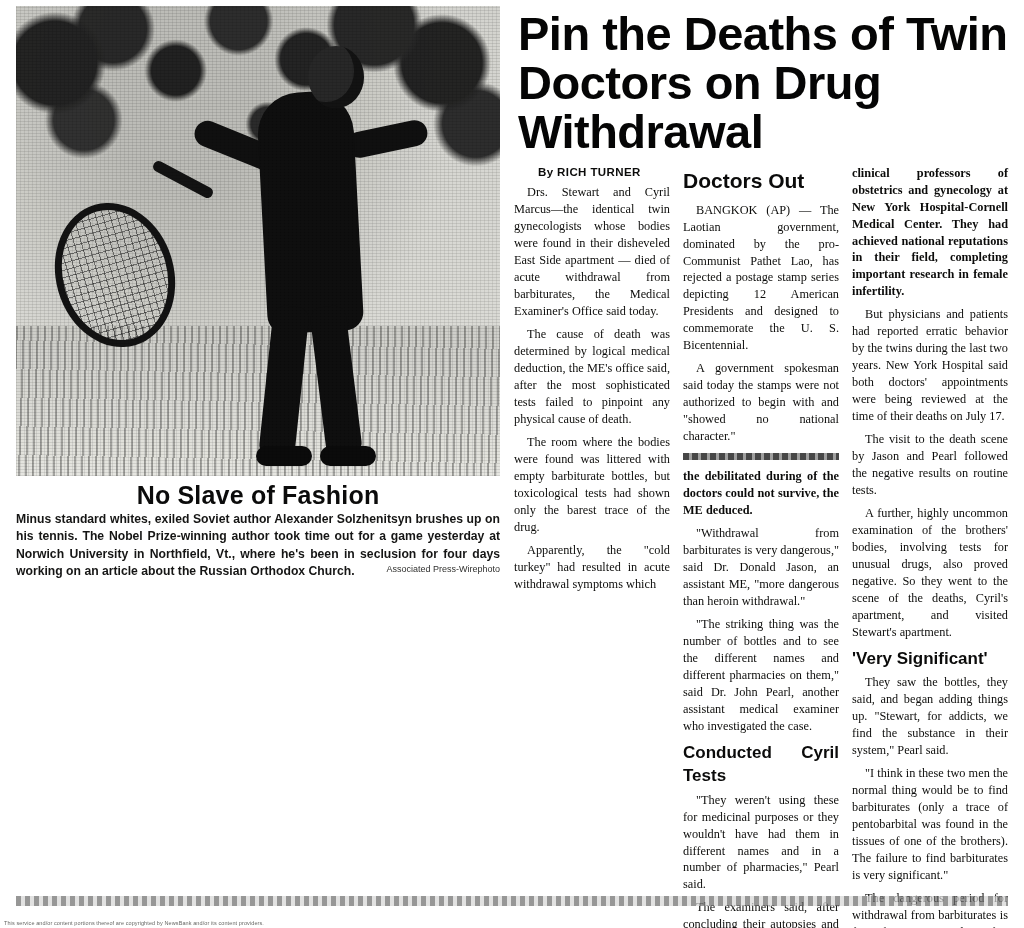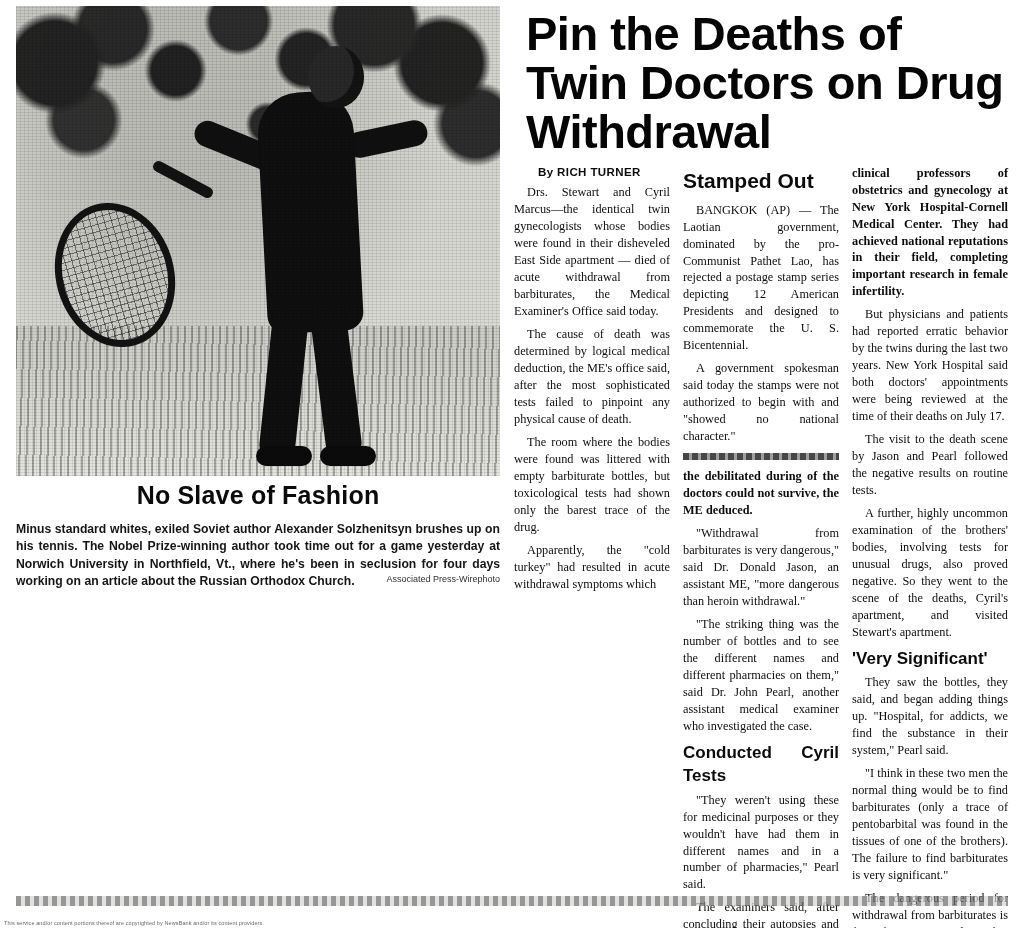--- a/index.html
+++ b/index.html
@@ -158,21 +158,21 @@
     background: #181818;
     border-radius: 5px;
     transform: rotate(28deg);
   }
   .photo-caption-title {
     text-align: center;
     font-family: "Liberation Sans", sans-serif;
     font-weight: bold;
     font-size: 25px;
     letter-spacing: .2px;
-    margin: 5px 0 11px 0;
+    margin: 5px 0 1px 0;
   }
   .photo-caption-body {
     font-family: "Liberation Sans", sans-serif;
     font-size: 12.2px;
     line-height: 1.42;
     text-align: justify;
     font-weight: bold;
     color: #1a1a1a;
   }
   .credit {
@@ -186,21 +186,21 @@
   
   .head-col {
     flex: 1 1 auto;
   }
   .main-headline {
     font-family: "Liberation Sans", sans-serif;
     font-weight: bold;
     font-size: 47px;
     line-height: 1.04;
     letter-spacing: -0.5px;
-    margin: 4px 0 8px 12px;
+    margin: 4px 0 8px 4px;
     color: #0b0b0b;
   }
   .byline {
     font-family: "Liberation Sans", sans-serif;
     font-size: 11.5px;
     font-weight: bold;
     letter-spacing: .4px;
     margin-bottom: 4px;
     padding-left: 24px;
   }
@@ -295,40 +295,40 @@
 
         <div class="col">
           <div class="byline">By RICH TURNER</div>
           <p>Drs. Stewart and Cyril Marcus—the identical twin gynecologists whose bodies were found in their disheveled East Side apartment — died of acute withdrawal from barbiturates, the Medical Examiner's Office said today.</p>
           <p>The cause of death was determined by logical medical deduction, the ME's office said, after the most sophisticated tests failed to pinpoint any physical cause of death.</p>
           <p>The room where the bodies were found was littered with empty barbiturate bottles, but toxicological tests had shown only the barest trace of the drug.</p>
           <p>Apparently, the "cold turkey" had resulted in acute withdrawal symptoms which</p>
         </div>
 
         <div class="col">
-          <div class="subhead">Stamped Out</div>
+          <div class="subhead">Doctors Out</div>
           <p>BANGKOK (AP) — The Laotian government, dominated by the pro-Communist Pathet Lao, has rejected a postage stamp series depicting 12 American Presidents and designed to commemorate the U. S. Bicentennial.</p>
           <p>A government spokesman said today the stamps were not authorized to begin with and "showed no national character."</p>
           <div class="rule-dark"></div>
           <p class="noindent">the debilitated during of the doctors could not survive, the ME deduced.</p>
           <p>"Withdrawal from barbiturates is very dangerous," said Dr. Donald Jason, an assistant ME, "more dangerous than heroin withdrawal."</p>
           <p>"The striking thing was the number of bottles and to see the different names and different pharmacies on them," said Dr. John Pearl, another assistant medical examiner who investigated the case.</p>
           <div class="subhead-sm">Conducted Cyril Tests</div>
           <p>"They weren't using these for medicinal purposes or they wouldn't have had them in different names and in a number of pharmacies," Pearl said.</p>
           <p>The examiners said, after concluding their autopsies and many tests, that the twins had been addicted to pentobarbital, a fast-acting barbiturate.</p>
 
         </div>
 
         <div class="col">
           <p class="noindent">clinical professors of obstetrics and gynecology at New York Hospital-Cornell Medical Center. They had achieved national reputations in their field, completing important research in female infertility.</p>
           <p>But physicians and patients had reported erratic behavior by the twins during the last two years. New York Hospital said both doctors' appointments were being reviewed at the time of their deaths on July 17.</p>
           <p>The visit to the death scene by Jason and Pearl followed the negative results on routine tests.</p>
           <p>A further, highly uncommon examination of the brothers' bodies, involving tests for unusual drugs, also proved negative. So they went to the scene of the deaths, Cyril's apartment, and visited Stewart's apartment.</p>
           <div class="subhead-sm">'Very Significant'</div>
-          <p>They saw the bottles, they said, and began adding things up. "Hospital, for addicts, we find the substance in their system," Pearl said.</p>
+          <p>They saw the bottles, they said, and began adding things up. "Stewart, for addicts, we find the substance in their system," Pearl said.</p>
           <p>"I think in these two men the normal thing would be to find barbiturates (only a trace of pentobarbital was found in the tissues of one of the brothers). The failure to find barbiturates is very significant."</p>
           <p>The dangerous period for withdrawal from barbiturates is from four to seven days after denial begins.</p>
 
         </div>
 
       </div>
     </div>
   </div>
 
   <div class="bottom-rule"></div>

